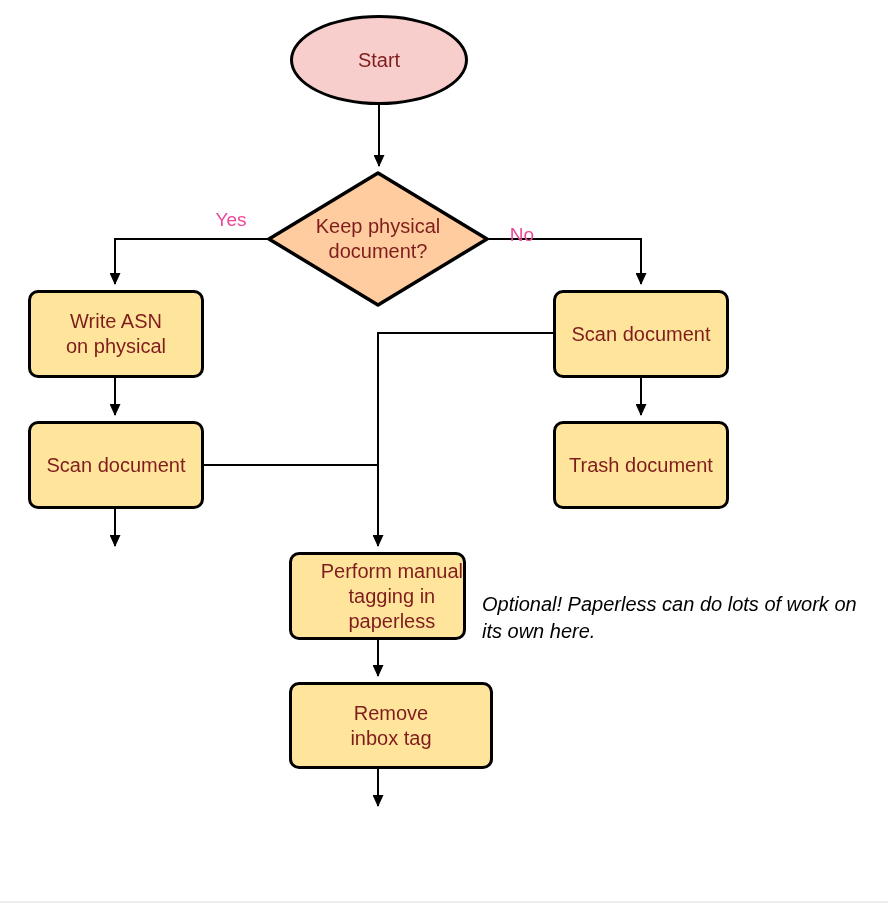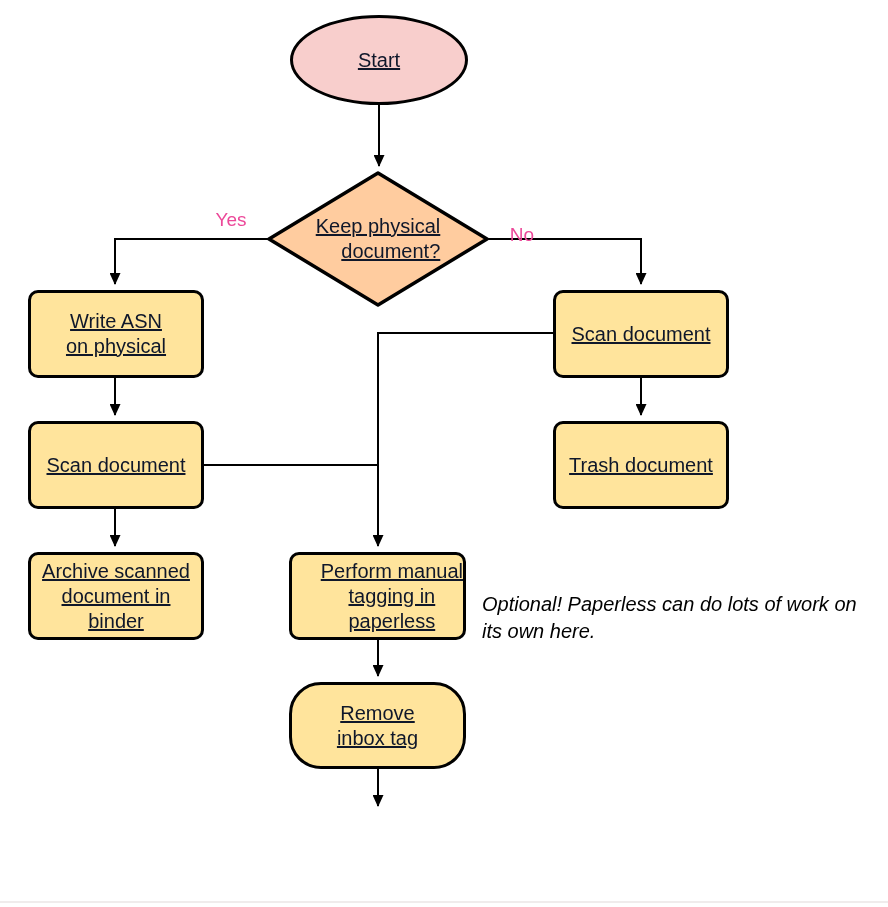--- a/index.html
+++ b/index.html
@@ -33,38 +33,36 @@
   }
   .node {
     position: absolute;
     display: flex;
     align-items: center;
     justify-content: center;
     text-align: center;
     box-sizing: border-box;
     font-size: 20px;
     line-height: 25px;
-    color: #0f172a;
+    color: #7f1d1d;
     white-space: pre-line;
-    text-decoration: underline;
   }
   .process {
     background: var(--process_fill, #FFE49C);
     border: 3px solid var(--stroke, #000000);
     border-radius: 10px;
   }
   .terminal {
     background: var(--terminal_fill, #F8CECC);
     border: 3.5px solid var(--stroke, #000000);
     border-radius: 50%;
   }
   .decision-label {
     
     background: transparent;
-    text-align: right;
   }
   .edge-label {
     position: absolute;
     font-size: 19px;
     line-height: 22px;
     color: #ec4899;
     text-align: center;
   }
   .annotation {
     position: absolute;
@@ -88,21 +86,21 @@
 
   
   .node-start       { left: 290px; top: 15px;  width: 178px; height: 90px; }
   .node-decision-label { left: 283px; top: 196px; width: 190px; height: 86px; }
   .node-write-asn   { left: 28px;  top: 290px; width: 176px; height: 88px; }
   .node-scan-left   { left: 28px;  top: 421px; width: 176px; height: 88px; }
   .node-archive     { left: 28px;  top: 552px; width: 176px; height: 88px; }
   .node-scan-right  { left: 553px; top: 290px; width: 176px; height: 88px; }
   .node-trash       { left: 553px; top: 421px; width: 176px; height: 88px; }
   .node-tagging     { left: 289px; top: 552px; width: 177px; height: 88px; justify-content: flex-end; }
-  .node-remove      { left: 289px; top: 682px; width: 177px; height: 87px; border-radius: 32px; }
+  .node-remove      { left: 289px; top: 682px; width: 204px; height: 87px; }
   .node-end         { left: 290px; top: 812px; width: 178px; height: 85px; }
 
   .label-yes { left: 203px; top: 209px; width: 56px; }
   .label-no  { left: 498px; top: 224px; width: 48px; }
 </style>
 </head>
 <body>
 
 <div class="canvas">
 
@@ -141,25 +139,20 @@
 
   <div class="node process node-write-asn">
     <span>Write ASN
 on physical</span>
   </div>
 
   <div class="node process node-scan-left">
     <span>Scan document</span>
   </div>
 
-  <div class="node process node-archive">
-    <span>Archive scanned
-document in
-binder</span>
-  </div>
 
   <div class="node process node-scan-right">
     <span>Scan document</span>
   </div>
 
   <div class="node process node-trash">
     <span>Trash document</span>
   </div>
 
   <div class="node process node-tagging">

